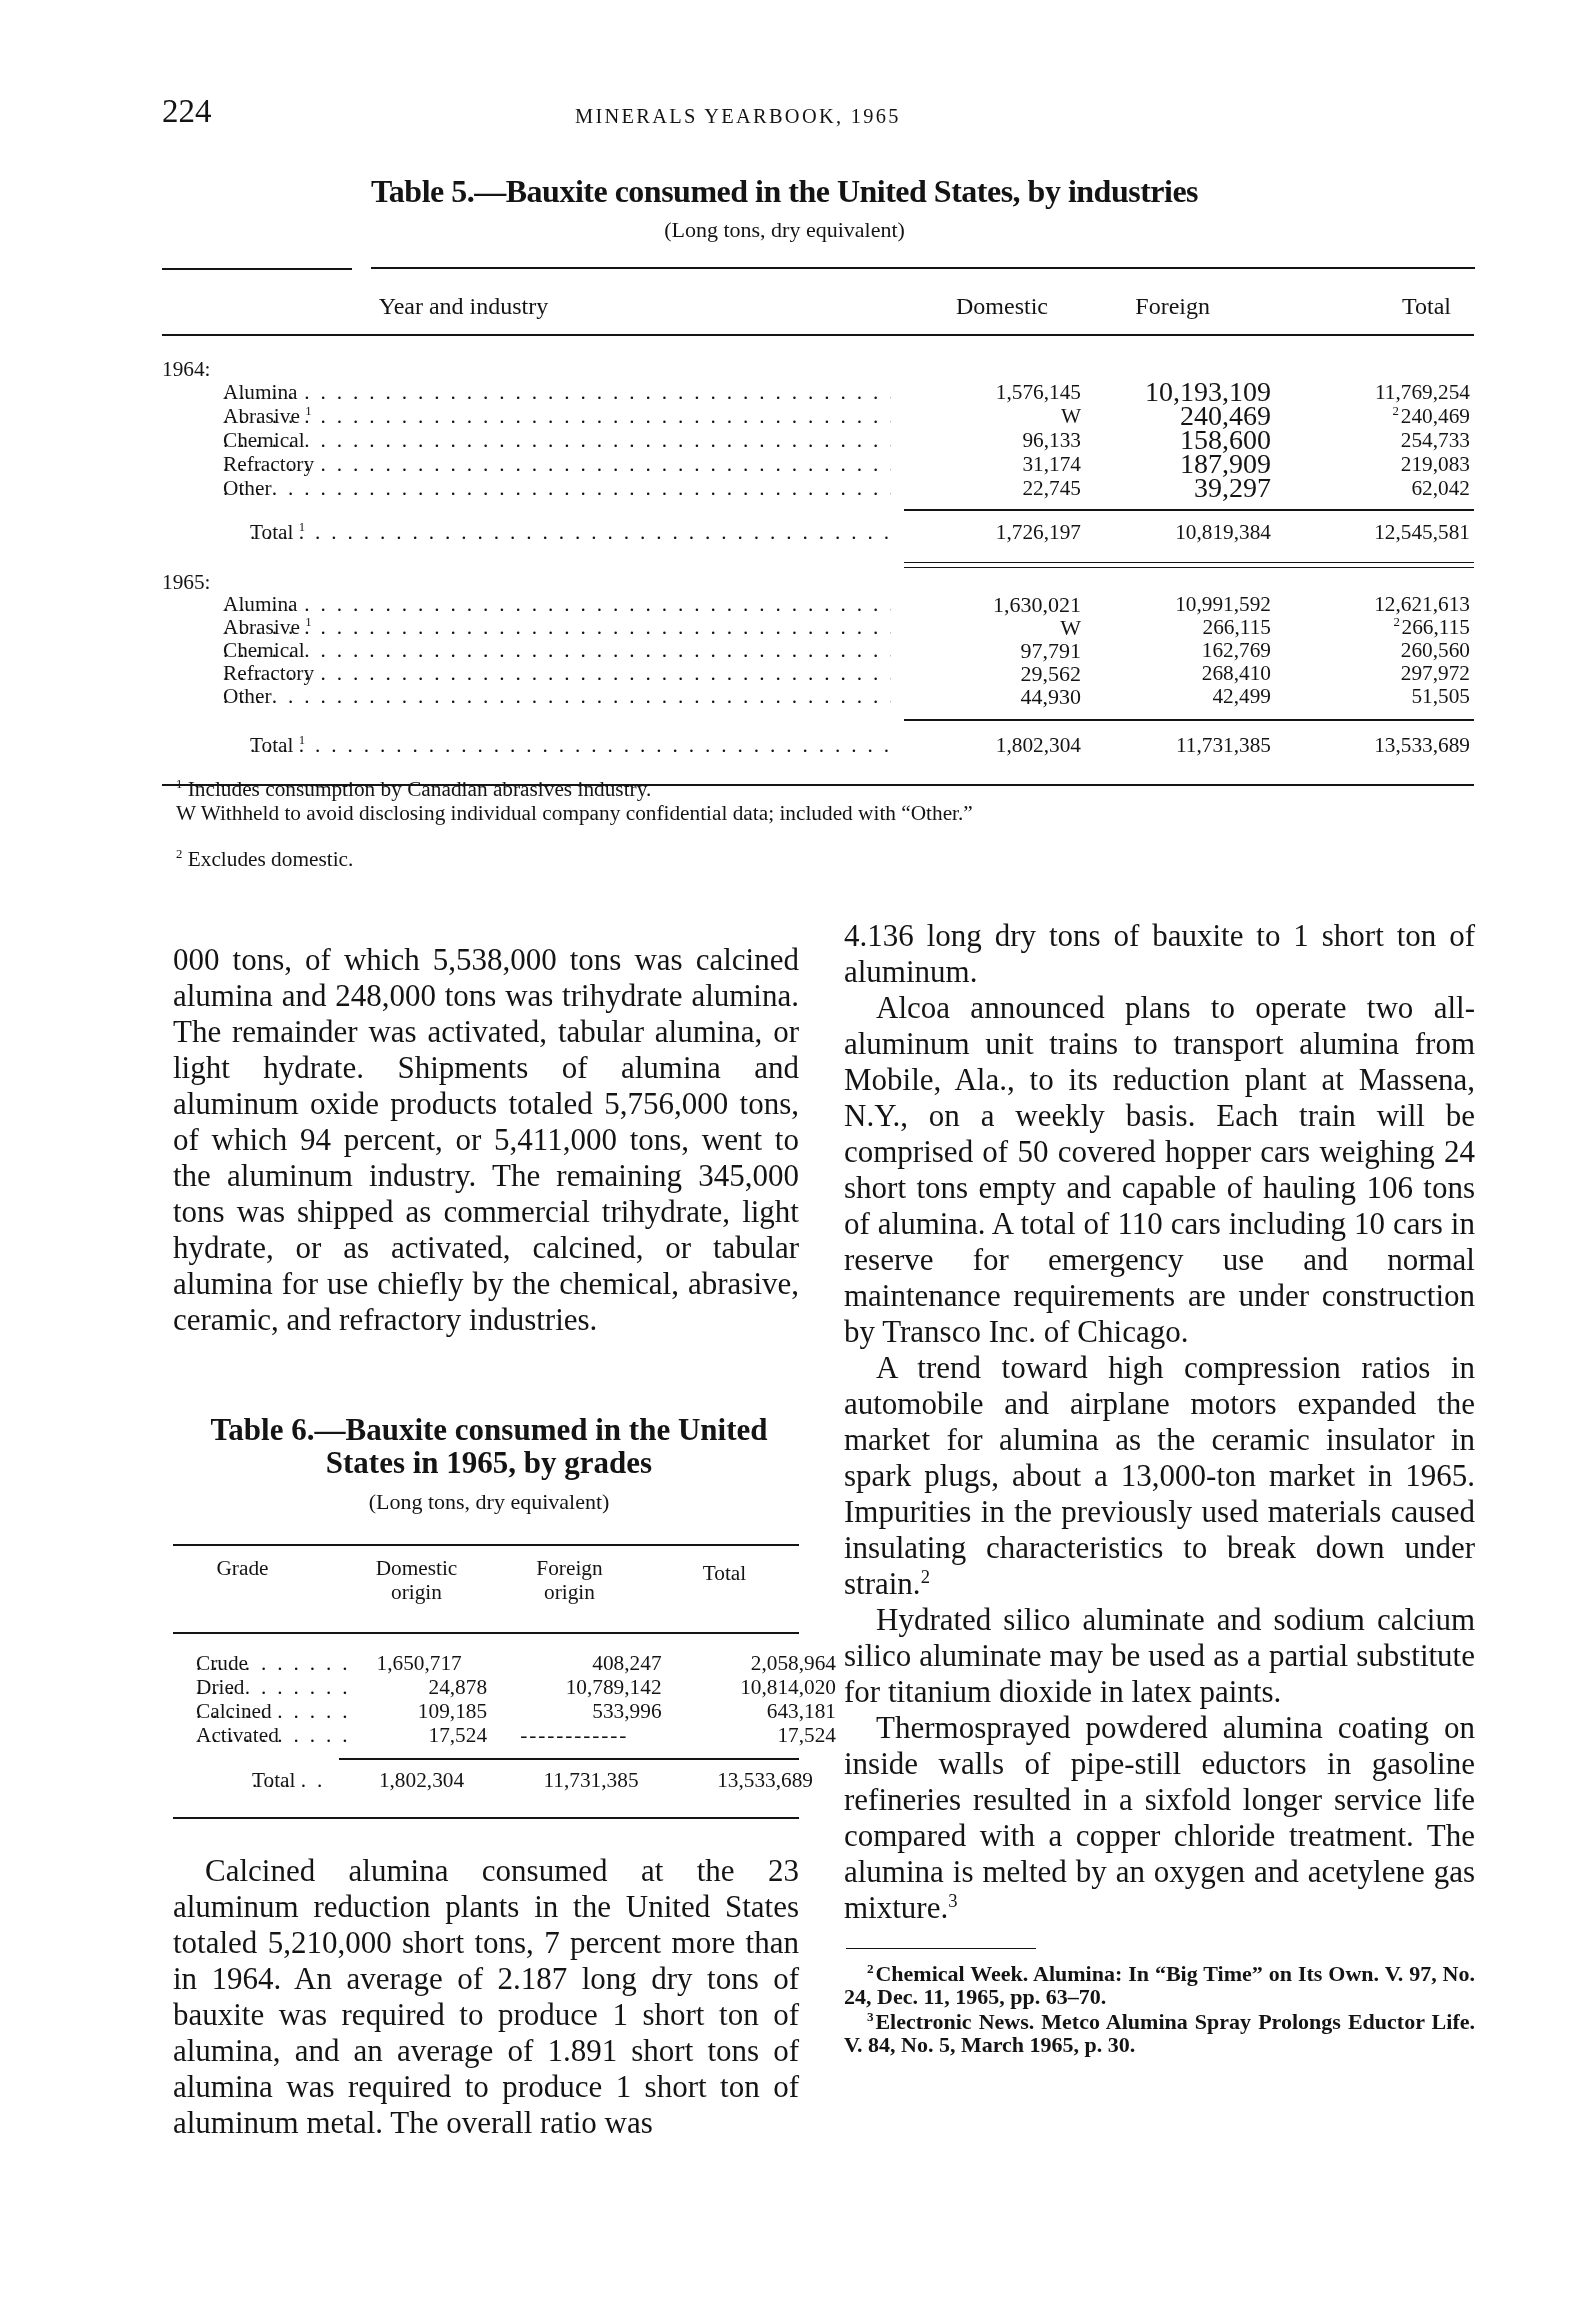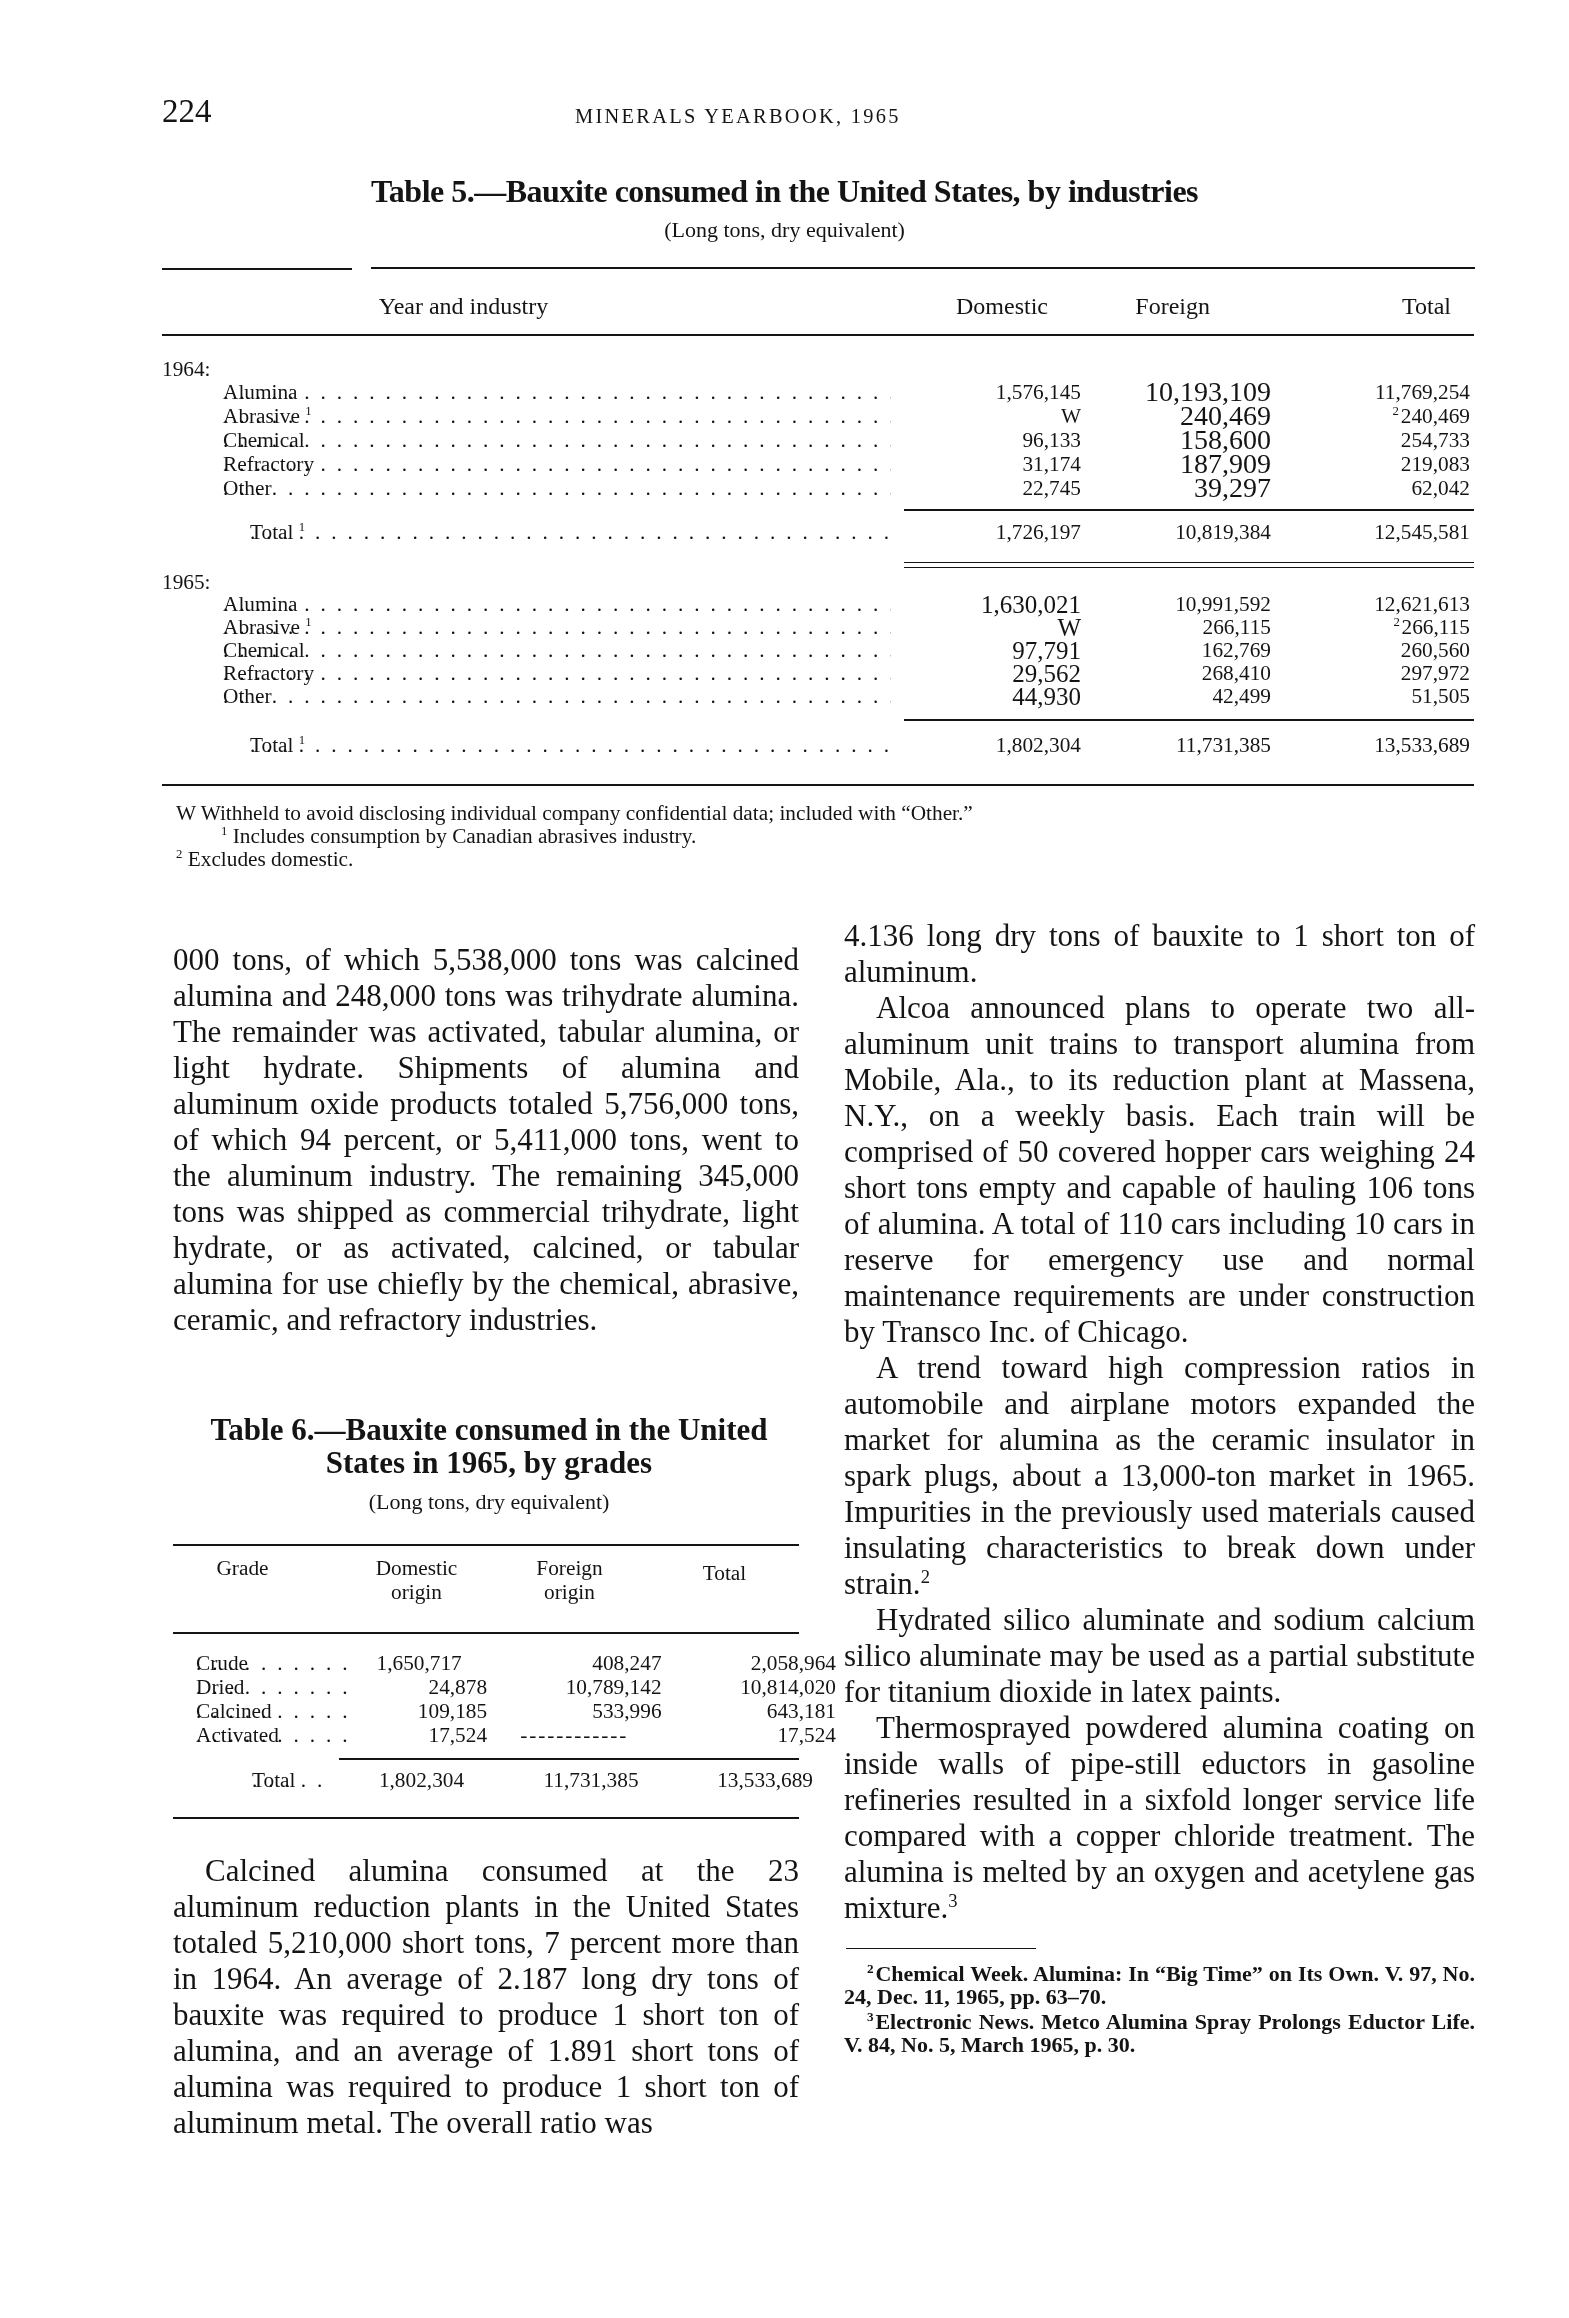--- a/index.html
+++ b/index.html
@@ -107,21 +107,21 @@
 
 <div class="abs" style="left:162px; top:570px; font-size:21.3px;">1965:</div>
 
 <div class="abs" style="left:223px; top:593px; width:668px; font-size:21.3px; line-height:23px;">
   <div class="dots"><span class="lbl">Alumina</span></div>
   <div class="dots"><span class="lbl"><span>Abrasive</span> <sup>1</sup></span></div>
   <div class="dots"><span class="lbl">Chemical</span></div>
   <div class="dots"><span class="lbl">Refractory</span></div>
   <div class="dots"><span class="lbl">Other</span></div>
 </div>
-<div class="abs" style="left:900px; top:593px; width:181px; text-align:right; font-size:25px; line-height:23px;">
+<div class="abs" style="left:900px; top:593px; width:181px; text-align:right; font-size:22px; line-height:23px;">
   <div>1,630,021</div>
   <div>W</div>
   <div>97,791</div>
   <div>29,562</div>
   <div>44,930</div>
 </div>
 <div class="abs" style="left:1104px; top:593px; width:167px; text-align:right; font-size:21.3px; line-height:23px;">
   <div>10,991,592</div>
   <div>266,115</div>
   <div>162,769</div>
@@ -141,21 +141,21 @@
 <div class="abs" style="left:250px; top:733px; width:640px; font-size:21.3px; line-height:24px;">
   <div class="dots"><span class="lbl"><span>Total</span> <sup>1</sup></span></div>
 </div>
 <div class="abs" style="left:900px; top:733px; width:181px; text-align:right; font-size:21.3px; line-height:24px;">1,802,304</div>
 <div class="abs" style="left:1104px; top:733px; width:167px; text-align:right; font-size:21.3px; line-height:24px;">11,731,385</div>
 <div class="abs" style="left:1289px; top:733px; width:181px; text-align:right; font-size:21.3px; line-height:24px;">13,533,689</div>
 
 <div class="rule" style="left:162px; top:784px; width:1312px; height:1.9px;"></div>
 
 <div class="fn5" style="top:802px;">W Withheld to avoid disclosing individual company confidential data; included with “Other.”</div>
-<div class="fn5" style="top:825px;margin-left:45px;"><sup>1</sup> <span>Includes consumption by Canadian abrasives industry.</span></div>
+<div class="fn5" style="top:778px;"><sup>1</sup> <span>Includes consumption by Canadian abrasives industry.</span></div>
 <div class="fn5" style="top:848px;"><sup>2</sup> <span>Excludes domestic.</span></div>
 
 <div class="col" style="left:173px; top:942px; width:626px;">
   <p>000 tons, of which 5,538,000 tons was calcined alumina and 248,000 tons was trihydrate alumina. The remainder was activated, tabular alumina, or light hydrate. Shipments of alumina and aluminum oxide products totaled 5,756,000 tons, of which 94 percent, or 5,411,000 tons, went to the aluminum industry. The remaining 345,000 tons was shipped as commercial trihydrate, light hydrate, or as activated, calcined, or tabular alumina for use chiefly by the chemical, abrasive, ceramic, and refractory industries.</p>
 </div>
 
 <div class="t6title">
   <div>Table 6.—Bauxite consumed in the United</div>
   <div>States in 1965, by grades</div>
 </div>

